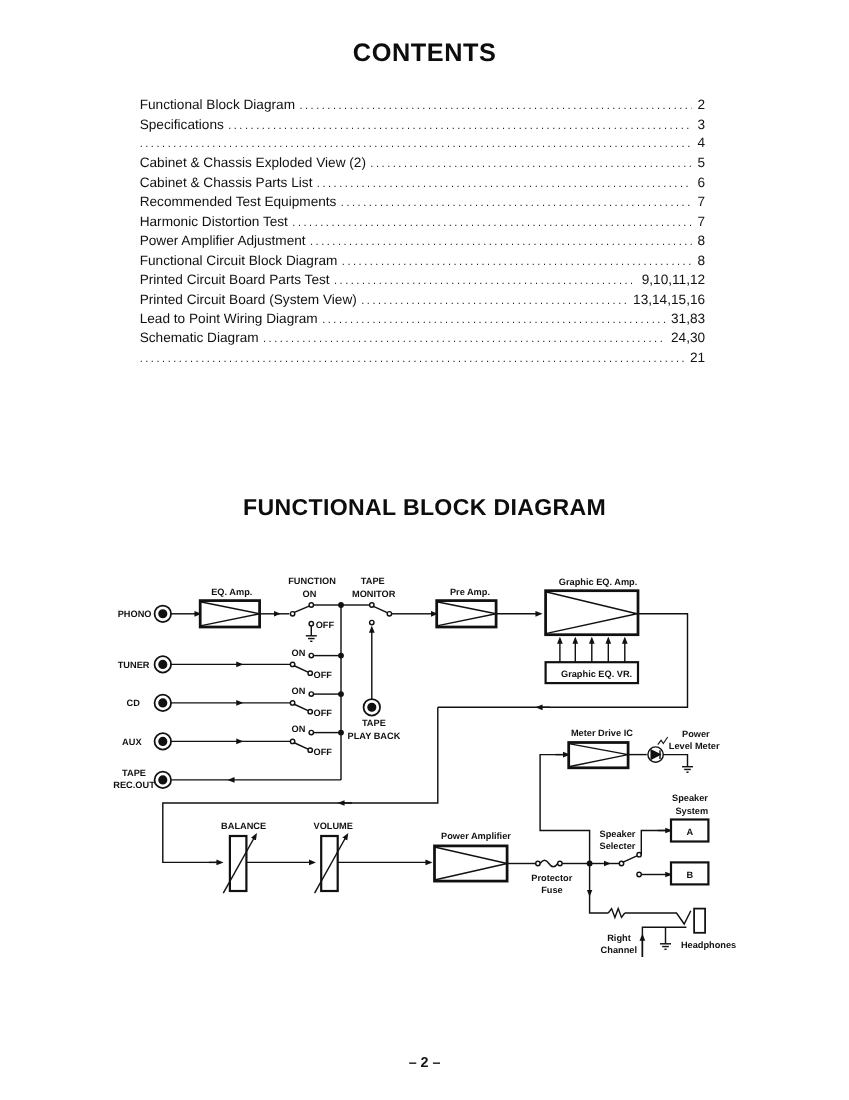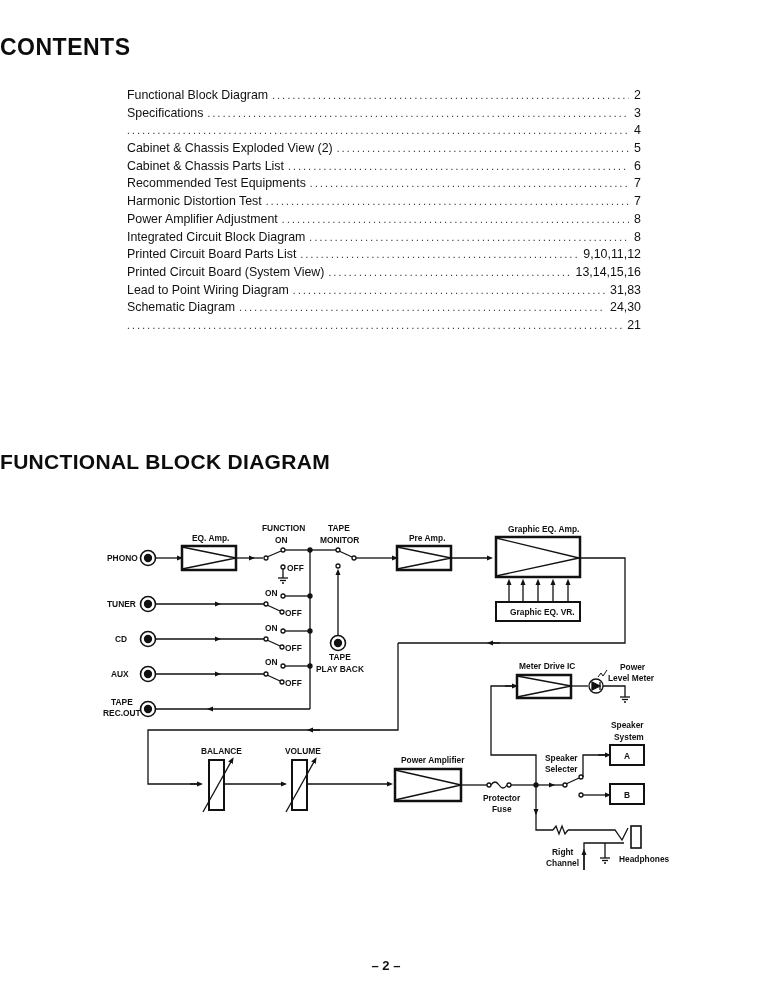--- a/index.html
+++ b/index.html
@@ -1,17 +1,17 @@
 <!DOCTYPE html>
 <html><head>
 <meta charset="utf-8">
 <style>
   html, body { margin: 0; padding: 0; background: #ffffff; }
   body { width: 772px; height: 1000px; position: relative; overflow: hidden; color: #111; font-family: "Liberation Sans", sans-serif; }
-  .h1 { position: absolute; left: 0; width: 772px; font-weight: bold; font-family: "Liberation Sans", sans-serif; color: #0d0d0d; }
+  .h1 { position: absolute; left: 0; width: 772px; text-align: center; font-weight: bold; font-family: "Liberation Sans", sans-serif; color: #0d0d0d; }
   #contents-title { top: 34px; font-size: 23px; letter-spacing: 0.5px; }
   #fbd-title { top: 450px; font-size: 21px; letter-spacing: 0.3px; }
   #toc { position: absolute; left: 127px; top: 87px; width: 514px; }
   .toc-row { display: flex; align-items: baseline; height: 17.7px; font-size: 12.4px; line-height: 17.7px; white-space: nowrap; }
   .toc-label { flex: 0 0 auto; padding-right: 4px; }
   .toc-dots { flex: 1 1 auto; overflow: hidden; letter-spacing: 2.3px; color: #222; font-size: 10px; }
   .toc-page { flex: 0 0 auto; padding-left: 5px; }
   #diagram { position: absolute; left: 0; top: 0; }
   .lbl { font-family: "Liberation Sans", sans-serif; font-weight: bold; font-size: 8.4px; fill: #111; }
   .page-num { position: absolute; top: 958px; left: 0; width: 772px; text-align: center; font-weight: bold; font-size: 13px; }
@@ -55,26 +55,26 @@
       <span class="toc-label">Harmonic Distortion Test</span>
       <span class="toc-dots">........................................................................................................</span>
       <span class="toc-page">7</span>
     </div>
     <div class="toc-row">
       <span class="toc-label">Power Amplifier Adjustment</span>
       <span class="toc-dots">........................................................................................................</span>
       <span class="toc-page">8</span>
     </div>
     <div class="toc-row">
-      <span class="toc-label">Integrated Circuit Block Diagram</span>
+      <span class="toc-label">Functional Circuit Block Diagram</span>
       <span class="toc-dots">........................................................................................................</span>
       <span class="toc-page">8</span>
     </div>
     <div class="toc-row">
-      <span class="toc-label">Printed Circuit Board Parts List</span>
+      <span class="toc-label">Printed Circuit Board Parts Test</span>
       <span class="toc-dots">........................................................................................................</span>
       <span class="toc-page">9,10,11,12</span>
     </div>
     <div class="toc-row">
       <span class="toc-label">Printed Circuit Board (System View)</span>
       <span class="toc-dots">........................................................................................................</span>
       <span class="toc-page">13,14,15,16</span>
     </div>
     <div class="toc-row">
       <span class="toc-label">Lead to Point Wiring Diagram</span>

